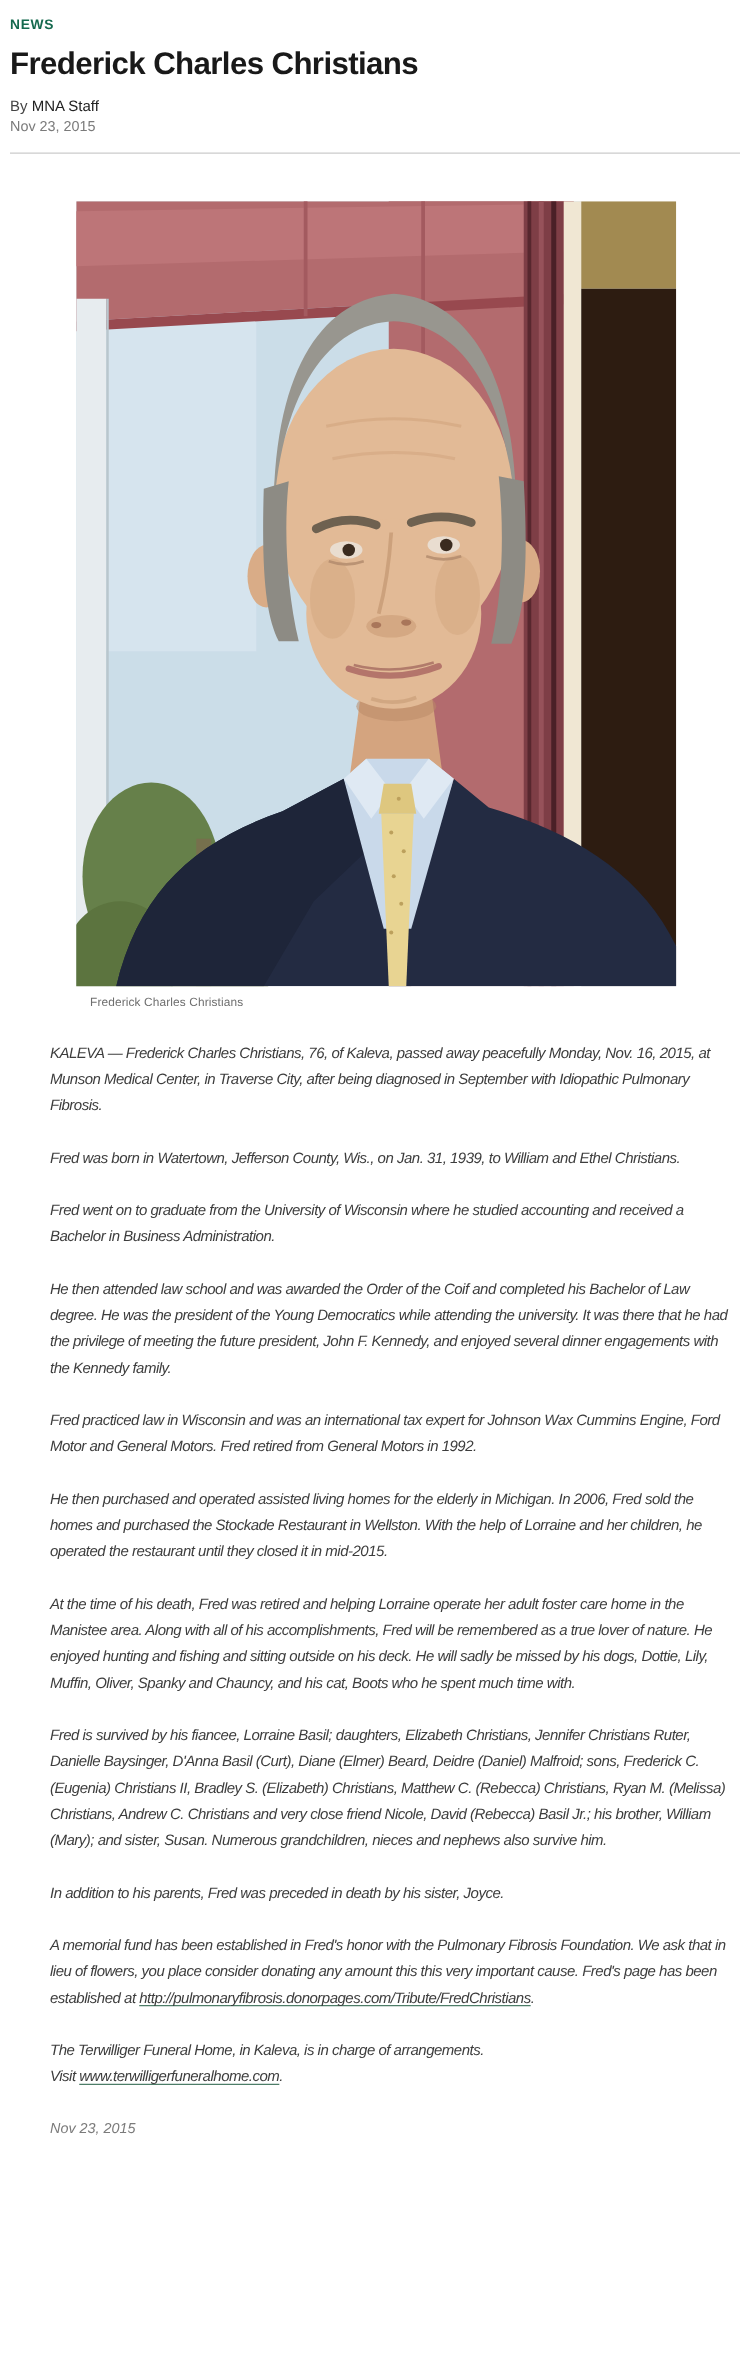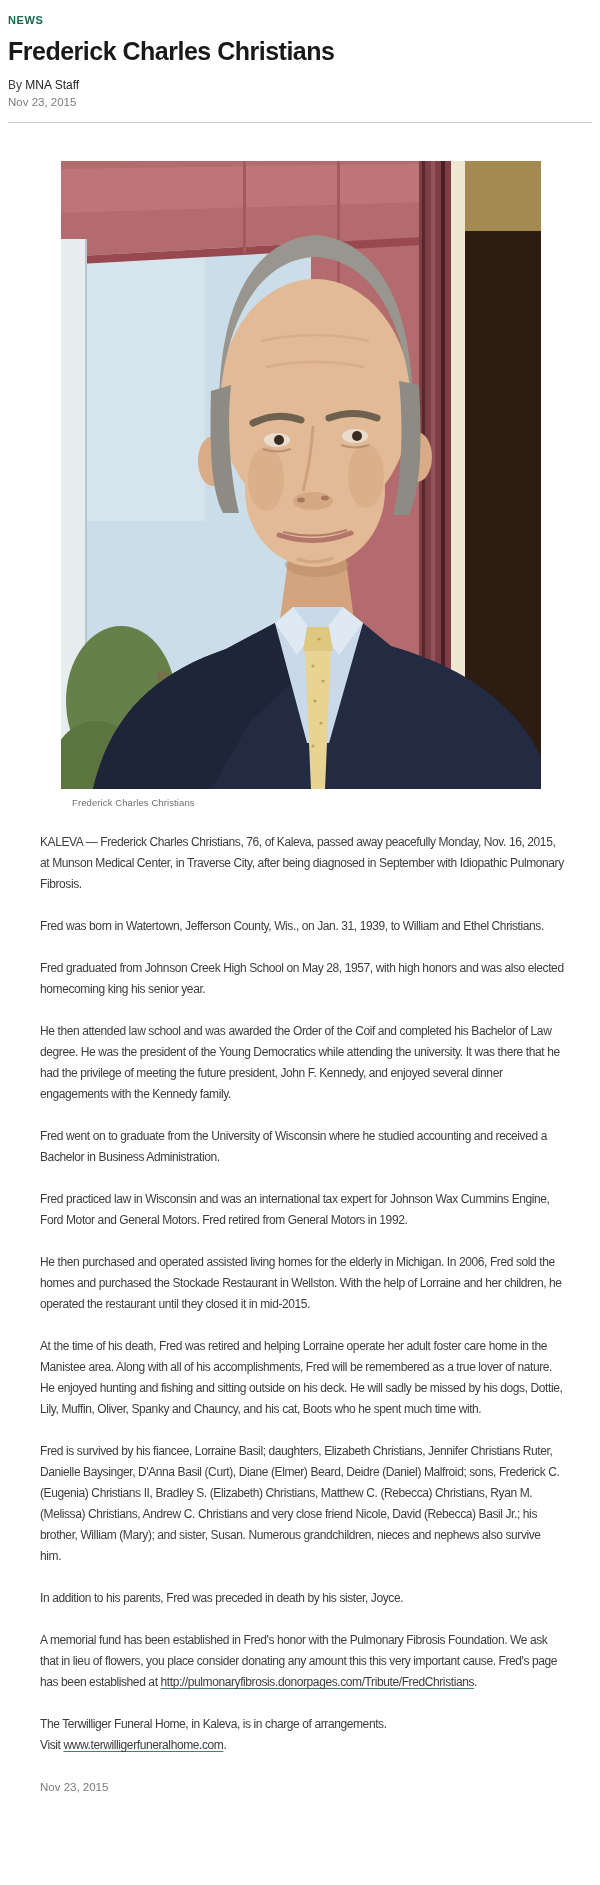--- a/index.html
+++ b/index.html
@@ -30,22 +30,22 @@
     border:none;border-top:1px solid #cccccc;margin:0 8px;
   }
   figure.photo{
     margin:38px 0 0 61px;padding:0;width:480px;
   }
   figure.photo svg{display:block;width:480px;height:628px;}
   figcaption{
     margin:8px 0 0 11px;font-size:9.5px;color:#6e6e6e;letter-spacing:0.1px;
   }
   .article{
-    margin-top:24px;padding:0 36px 0 40px;
-    color:#3d3d3d;font-size:12px;line-height:21px;letter-spacing:-0.4px;
+    margin-top:24px;padding:0 15px 0 40px;
+    color:#3d3d3d;font-size:12px;line-height:21px;letter-spacing:-0.4px;font-style:italic;
   }
   .article p{margin:0 0 21px 0;}
   .article a{
     color:#3d3d3d;text-decoration:underline;
     text-decoration-color:#4d7d68;text-underline-offset:2px;
   }
   .footer-date{
     margin-top:8px;font-size:11.5px;color:#7b7b7b;letter-spacing:0;
   }
 </style>
@@ -150,23 +150,22 @@
       <path d="M218,374 Q254,386 290,372" stroke="#b4756b" stroke-width="5" stroke-linecap="round" fill="none"></path>
       <path d="M222,371 Q254,379 286,369" stroke="#9d6158" stroke-width="2" fill="none" opacity="0.7"></path>
       <path d="M236,398 Q254,404 272,397" stroke="#c79b75" stroke-width="3" fill="none" opacity="0.6"></path>
     </svg>
     <figcaption>Frederick Charles Christians</figcaption>
   </figure>
 
   <div class="article">
     <p>KALEVA — Frederick Charles Christians, 76, of Kaleva, passed away peacefully Monday, Nov. 16, 2015, at Munson Medical Center, in Traverse City, after being diagnosed in September with Idiopathic Pulmonary Fibrosis.</p>
     <p>Fred was born in Watertown, Jefferson County, Wis., on Jan. 31, 1939, to William and Ethel Christians.</p>
-    <p>Fred graduated from Johnson Creek High School on May 28, 1957, with high honors and was also elected homecoming king his senior year.</p>
+    <p>Fred went on to graduate from the University of Wisconsin where he studied accounting and received a Bachelor in Business Administration.</p>
     <p>He then attended law school and was awarded the Order of the Coif and completed his Bachelor of Law degree. He was the president of the Young Democratics while attending the university. It was there that he had the privilege of meeting the future president, John F. Kennedy, and enjoyed several dinner engagements with the Kennedy family.</p>
-    <p>Fred went on to graduate from the University of Wisconsin where he studied accounting and received a Bachelor in Business Administration.</p>
     <p>Fred practiced law in Wisconsin and was an international tax expert for Johnson Wax Cummins Engine, Ford Motor and General Motors. Fred retired from General Motors in 1992.</p>
     <p>He then purchased and operated assisted living homes for the elderly in Michigan. In 2006, Fred sold the homes and purchased the Stockade Restaurant in Wellston. With the help of Lorraine and her children, he operated the restaurant until they closed it in mid-2015.</p>
     <p>At the time of his death, Fred was retired and helping Lorraine operate her adult foster care home in the Manistee area. Along with all of his accomplishments, Fred will be remembered as a true lover of nature. He enjoyed hunting and fishing and sitting outside on his deck. He will sadly be missed by his dogs, Dottie, Lily, Muffin, Oliver, Spanky and Chauncy, and his cat, Boots who he spent much time with.</p>
     <p>Fred is survived by his fiancee, Lorraine Basil; daughters, Elizabeth Christians, Jennifer Christians Ruter, Danielle Baysinger, D'Anna Basil (Curt), Diane (Elmer) Beard, Deidre (Daniel) Malfroid; sons, Frederick C. (Eugenia) Christians II, Bradley S. (Elizabeth) Christians, Matthew C. (Rebecca) Christians, Ryan M. (Melissa) Christians, Andrew C. Christians and very close friend Nicole, David (Rebecca) Basil Jr.; his brother, William (Mary); and sister, Susan. Numerous grandchildren, nieces and nephews also survive him.</p>
     <p>In addition to his parents, Fred was preceded in death by his sister, Joyce.</p>
     <p><span>A memorial fund has been established in Fred's honor with the Pulmonary Fibrosis Foundation. We ask that in lieu of flowers, you place consider donating any amount this this very important cause. Fred's page has been established at </span><a href="#">http://pulmonaryfibrosis.donorpages.com/Tribute/FredChristians</a><span>.</span></p>
     <p><span>The Terwilliger Funeral Home, in Kaleva, is in charge of arrangements.</span><br><span>Visit </span><a href="#">www.terwilligerfuneralhome.com</a><span>.</span></p>
     <div class="footer-date">Nov 23, 2015</div>
   </div>
 

